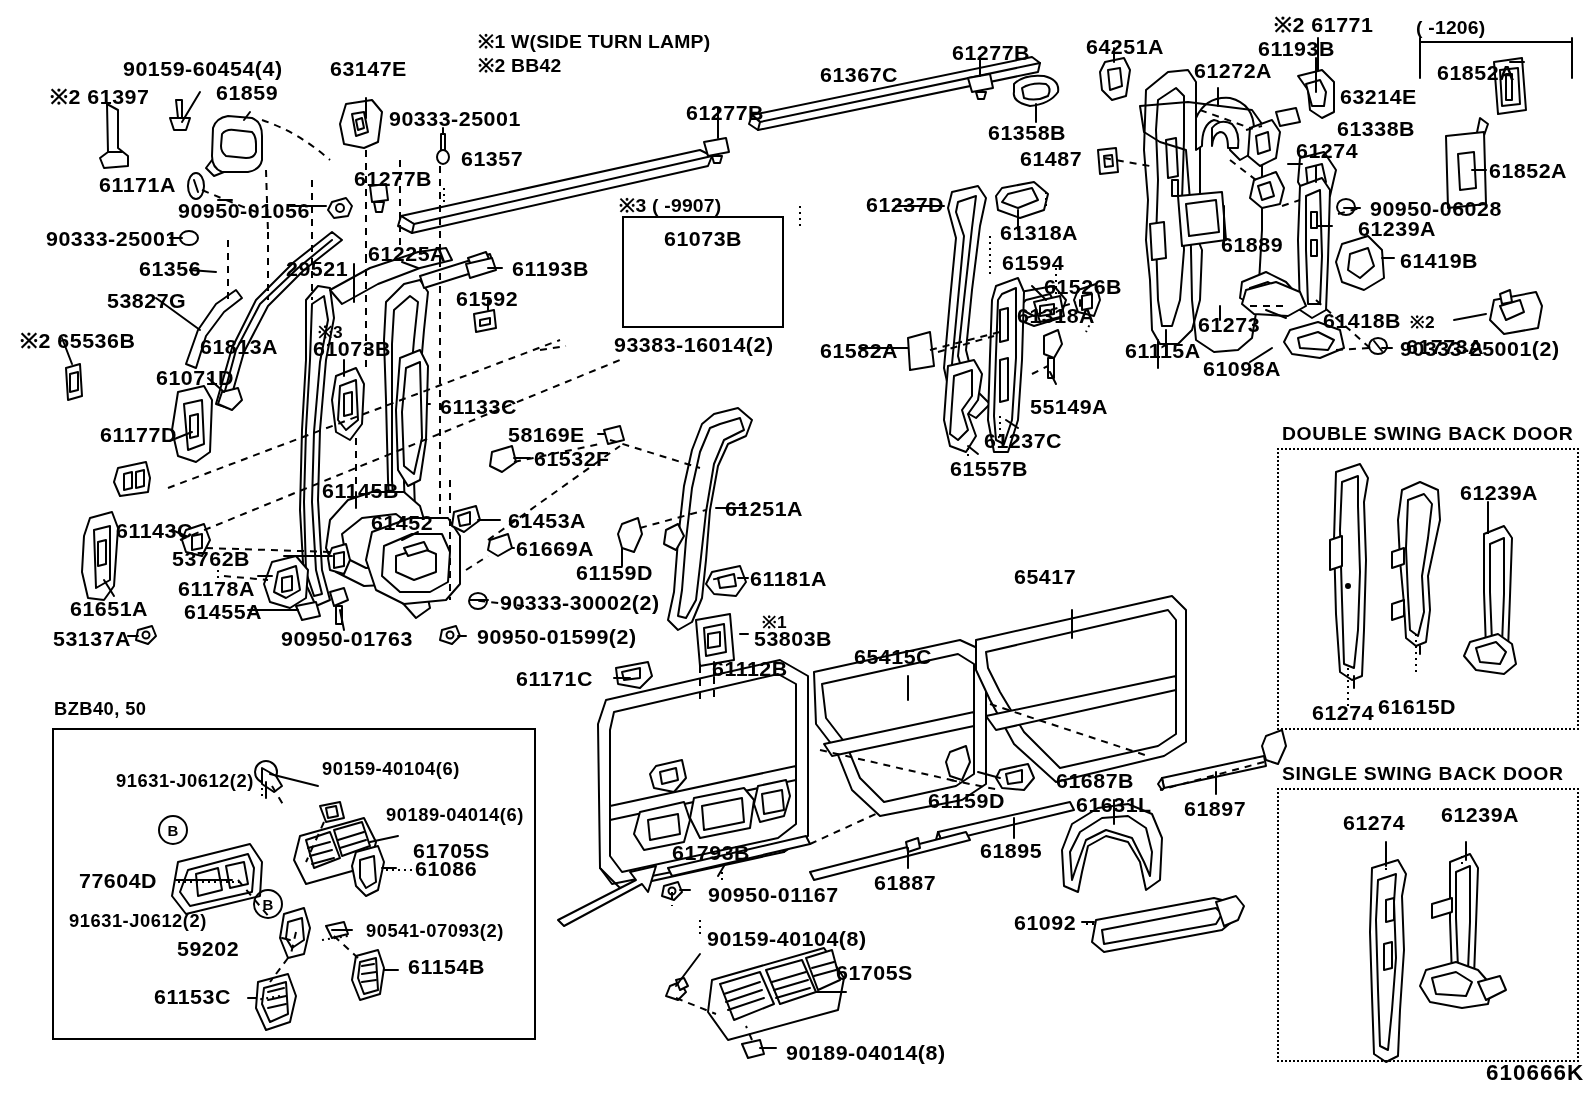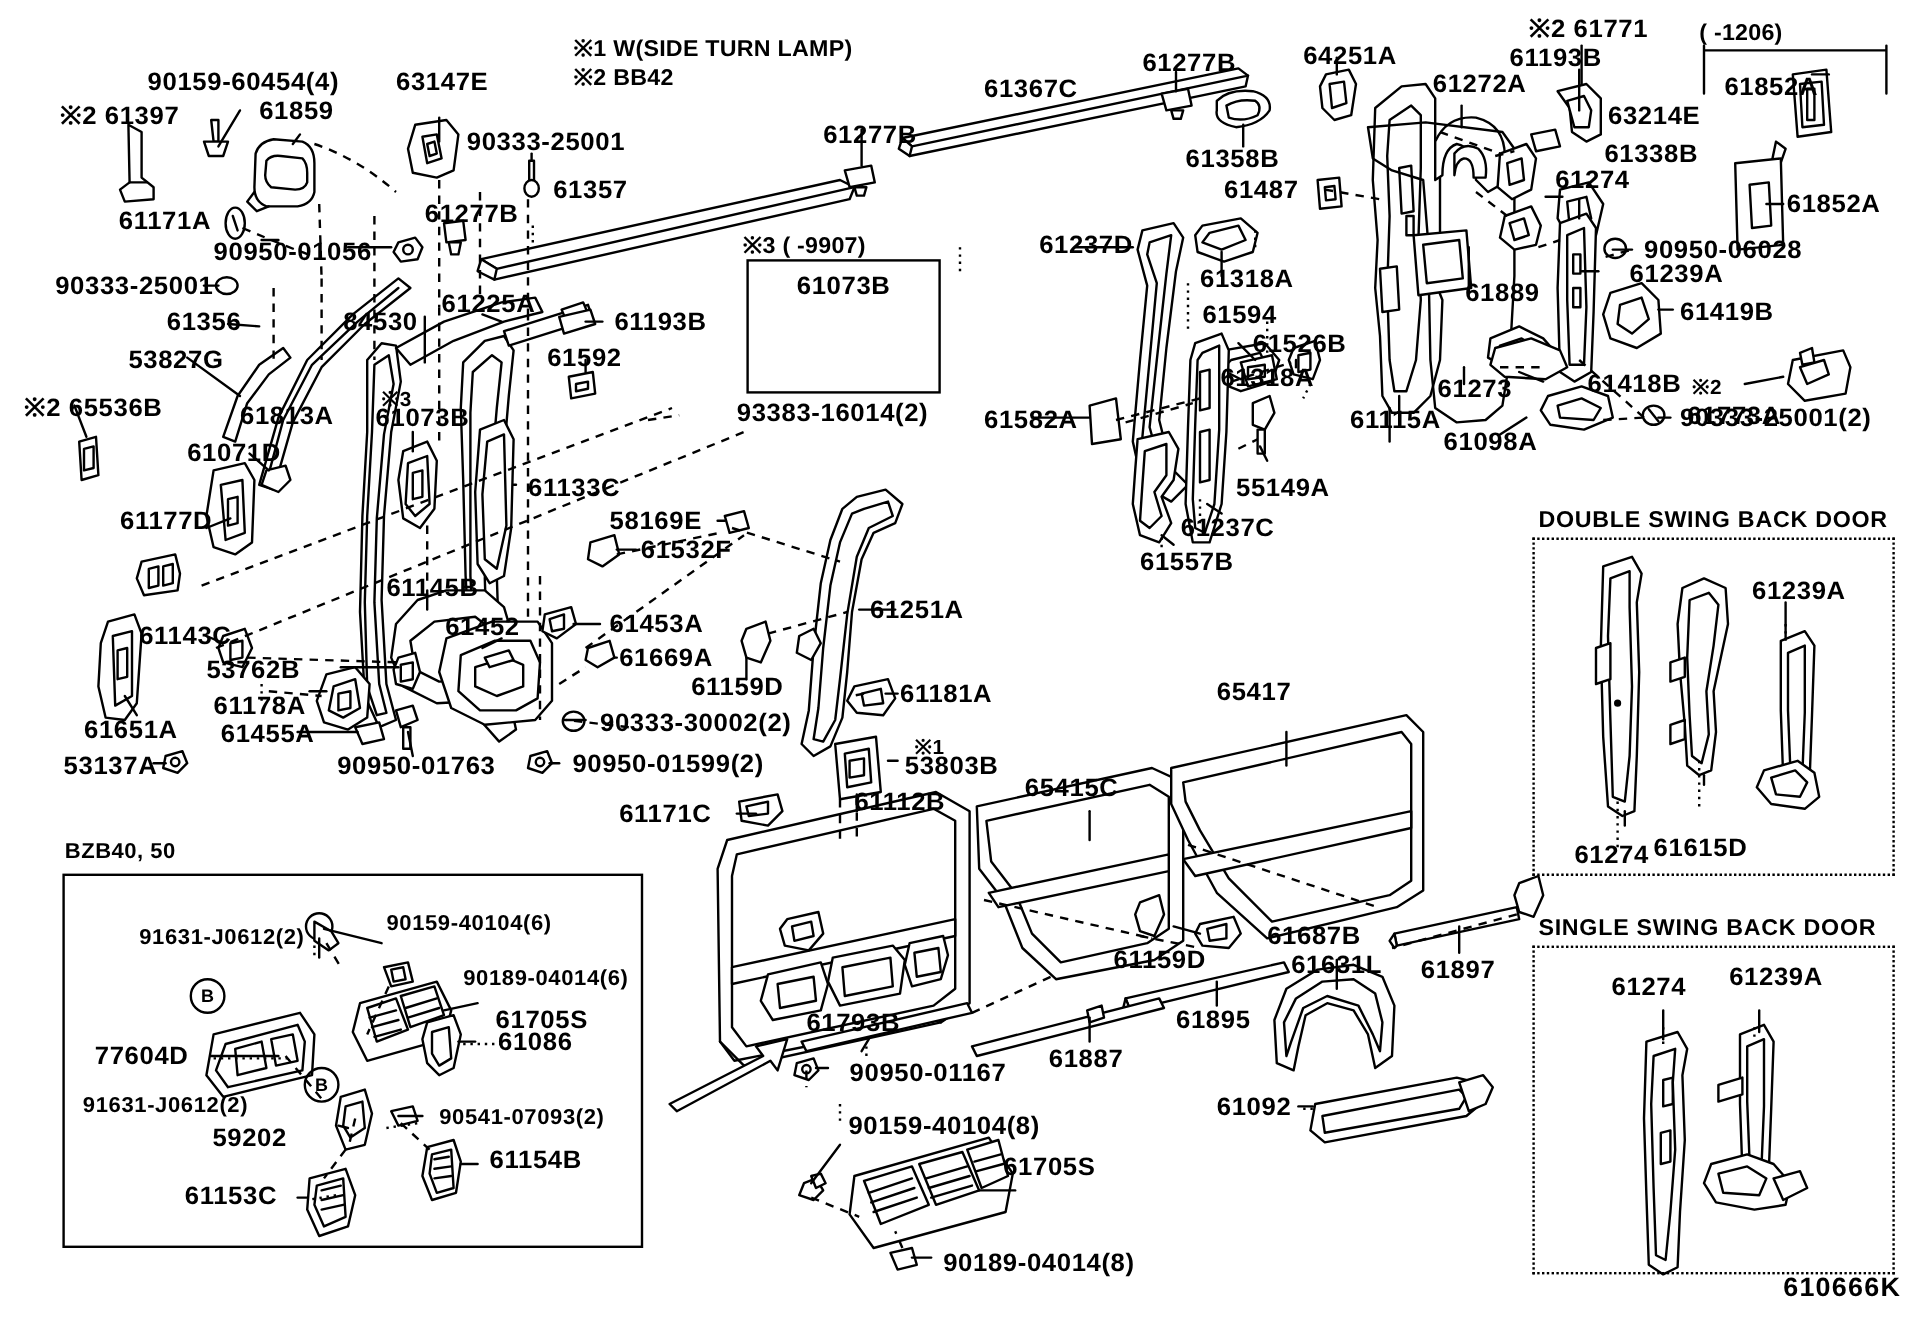--- a/index.html
+++ b/index.html
@@ -642,21 +642,21 @@
   <div class="lbl" style="left:172px;top:548px;">53762B</div>
   <div class="lbl" style="left:178px;top:578px;">61178A</div>
   <div class="lbl" style="left:184px;top:601px;">61455A</div>
   <div class="lbl" style="left:70px;top:598px;">61651A</div>
   <div class="lbl" style="left:53px;top:628px;">53137A</div>
   <div class="lbl" style="left:281px;top:628px;">90950-01763</div>
 
   <div class="lbl" style="left:354px;top:168px;">61277B</div>
   <div class="lbl" style="left:461px;top:148px;">61357</div>
   <div class="lbl" style="left:368px;top:243px;">61225A</div>
-  <div class="lbl" style="left:286px;top:258px;">84530</div>
+  <div class="lbl" style="left:286px;top:258px;">29521</div>
   <div class="lbl" style="left:512px;top:258px;">61193B</div>
   <div class="lbl" style="left:456px;top:288px;">61592</div>
   <div class="lbl tiny" style="left:318px;top:324px;">※3</div>
   <div class="lbl" style="left:313px;top:338px;">61073B</div>
   <div class="lbl" style="left:664px;top:228px;">61073B</div>
   <div class="lbl" style="left:614px;top:334px;">93383-16014(2)</div>
   <div class="lbl" style="left:440px;top:396px;">61133C</div>
   <div class="lbl" style="left:322px;top:480px;">61145B</div>
   <div class="lbl" style="left:371px;top:512px;">61452</div>
   <div class="lbl" style="left:508px;top:510px;">61453A</div>

